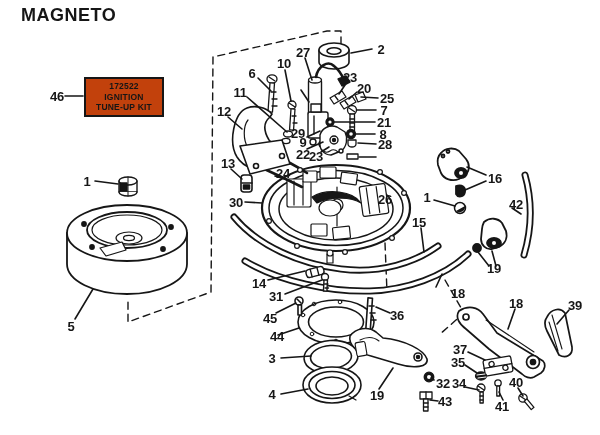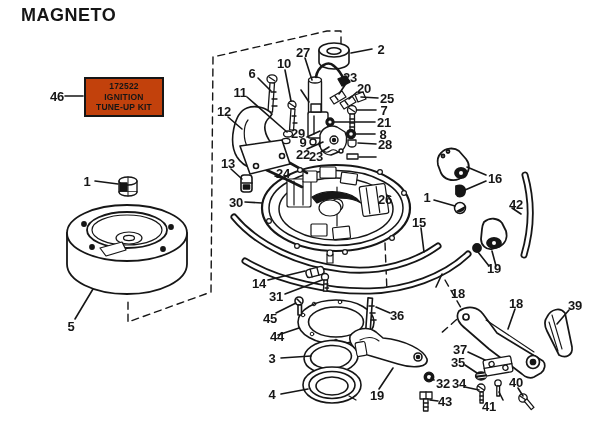--- a/index.html
+++ b/index.html
@@ -398,20 +398,20 @@
       <span class="pn" style="left: 276px; top: 296px;">31</span>
       <span class="pn" style="left: 443px; top: 383px;">32</span>
       <span class="pn" style="left: 377px; top: 395px;">19</span>
       <span class="pn" style="left: 459px; top: 383px;">34</span>
       <span class="pn" style="left: 458px; top: 362px;">35</span>
       <span class="pn" style="left: 397px; top: 315px;">36</span>
       <span class="pn" style="left: 460px; top: 349px;">37</span>
       <span class="pn" style="left: 516px; top: 303px;">18</span>
       <span class="pn" style="left: 575px; top: 305px;">39</span>
       <span class="pn" style="left: 516px; top: 382px;">40</span>
-      <span class="pn" style="left: 489px; top: 406px;">41</span>
+      <span class="pn" style="left: 502px; top: 406px;">41</span>
       <span class="pn" style="left: 508px; top: 204px; margin-left: 8px;">42</span>
       <span class="pn" style="left: 445px; top: 401px;">43</span>
       <span class="pn" style="left: 264px; top: 336px; margin-left: 13px;">44</span>
       <span class="pn" style="left: 270px; top: 318px;">45</span>
       <span class="pn" style="left: 57px; top: 96px;">46</span>
     </div>
 </div>
 
 </body></html>

